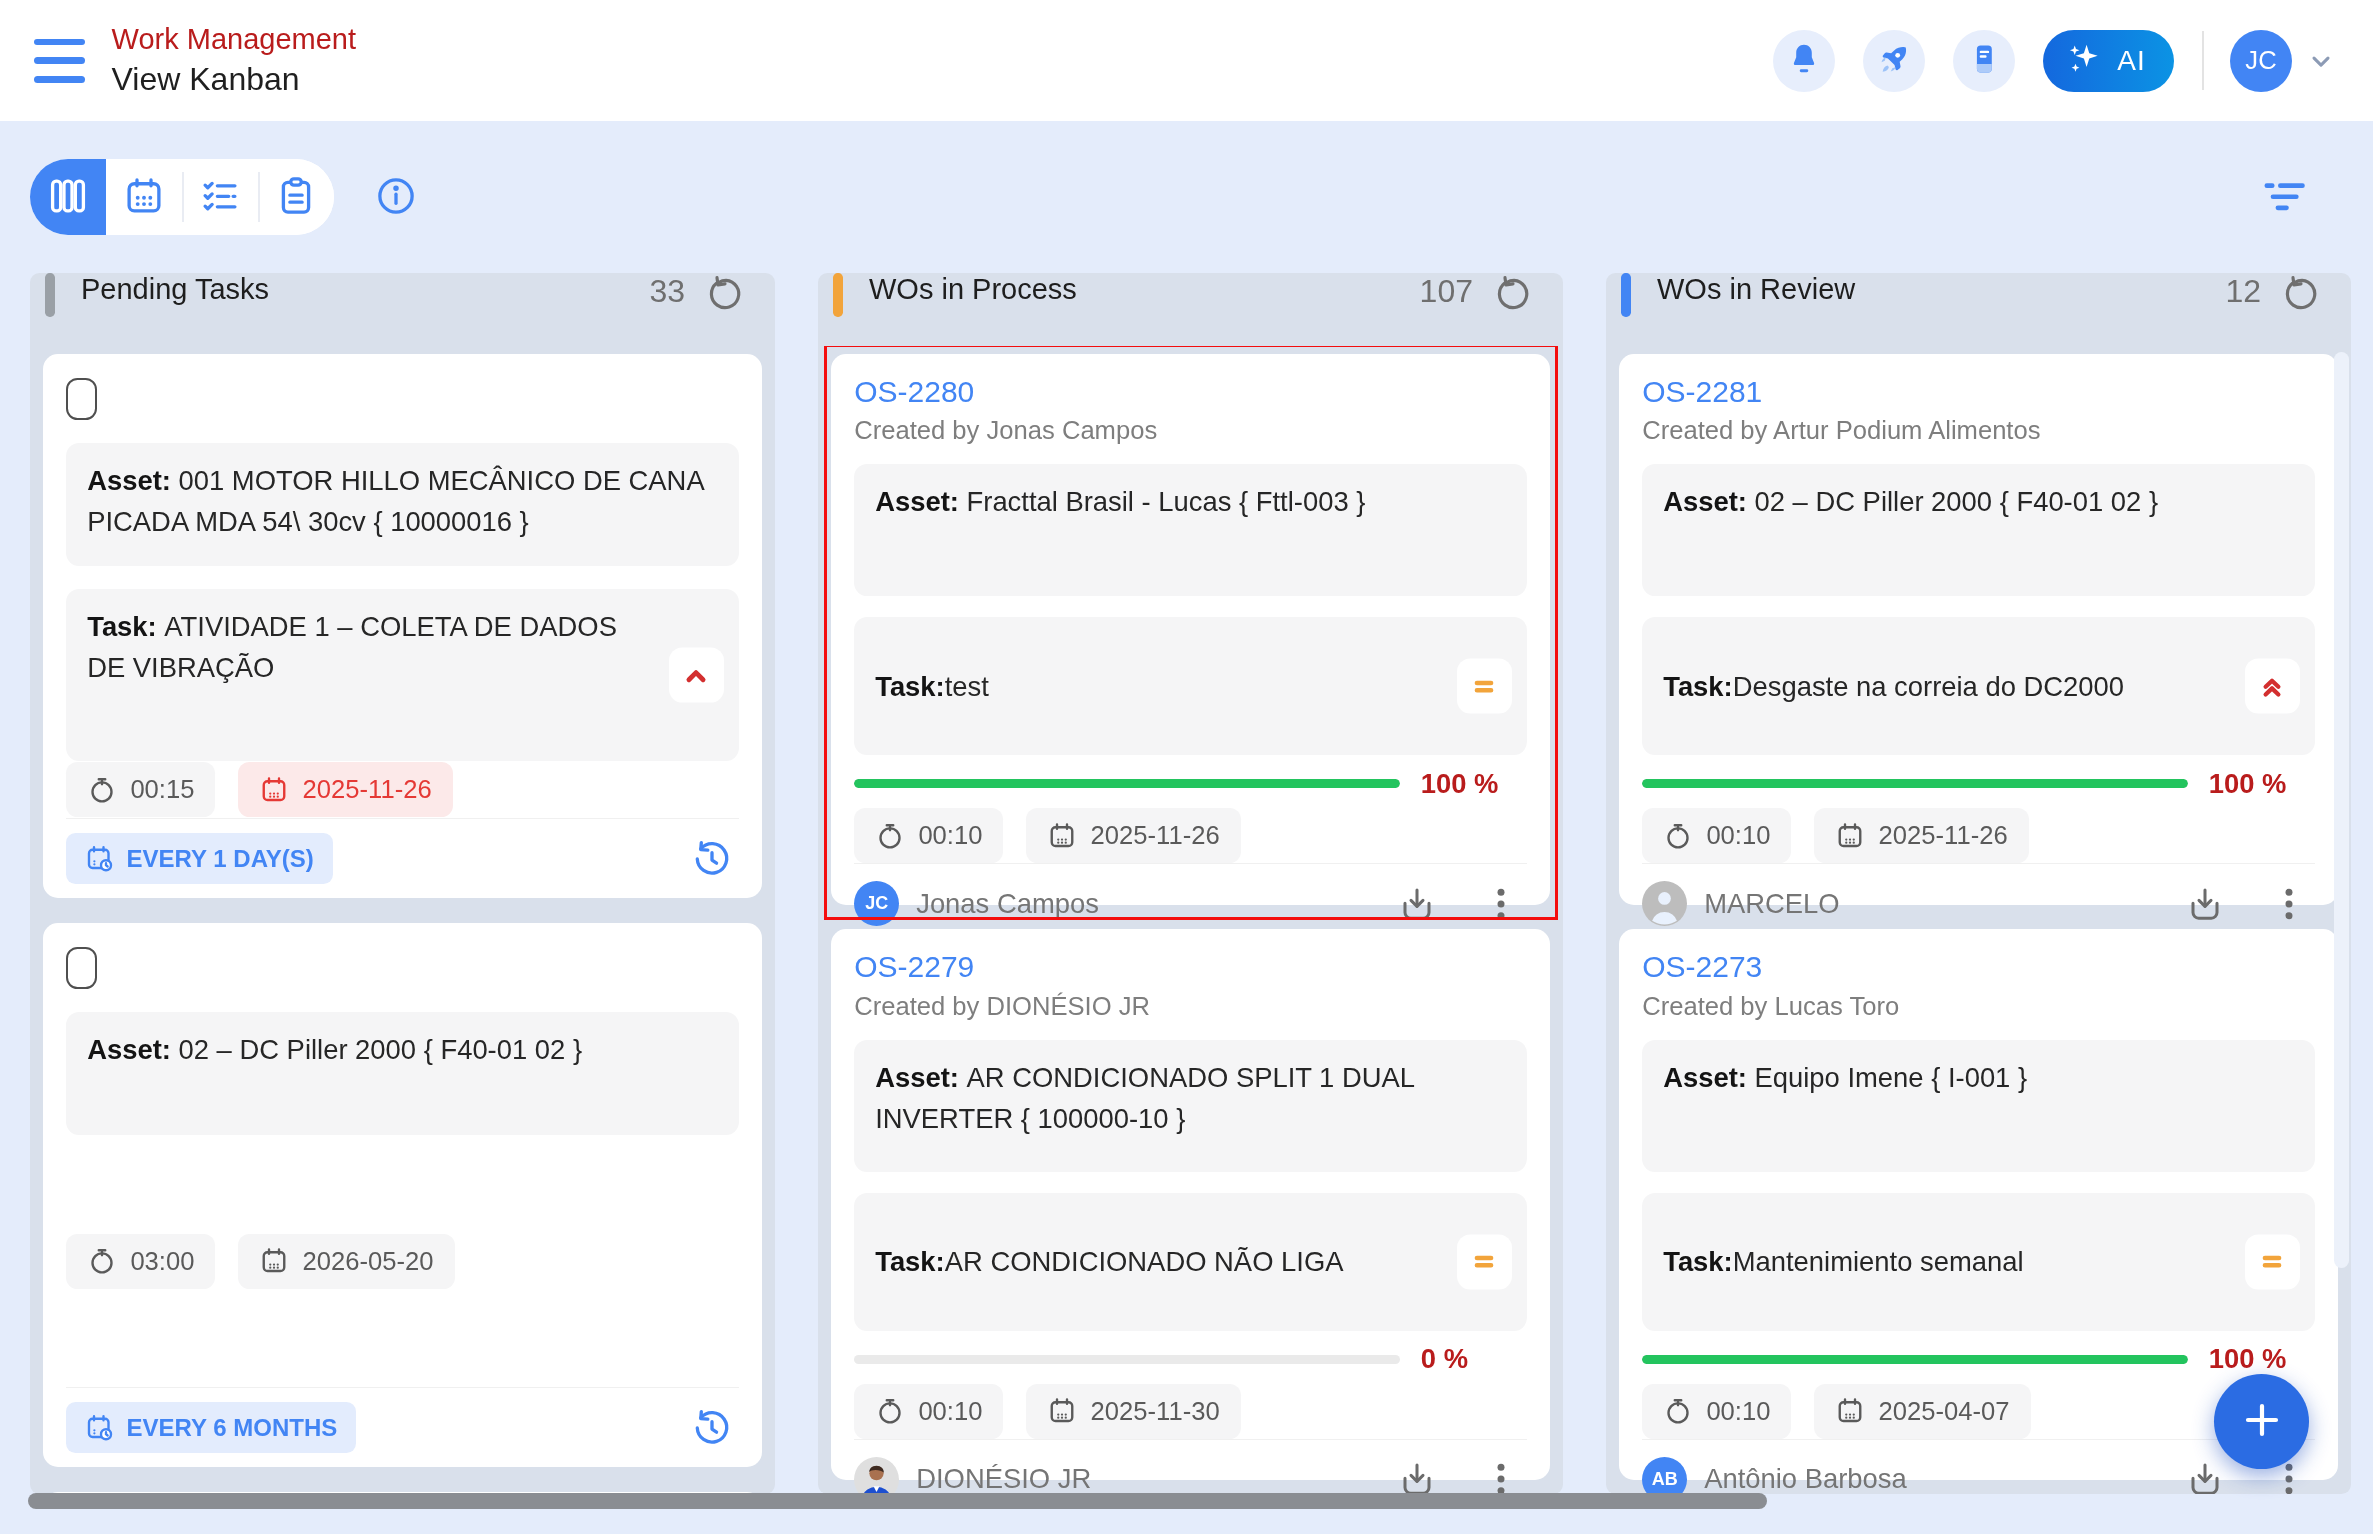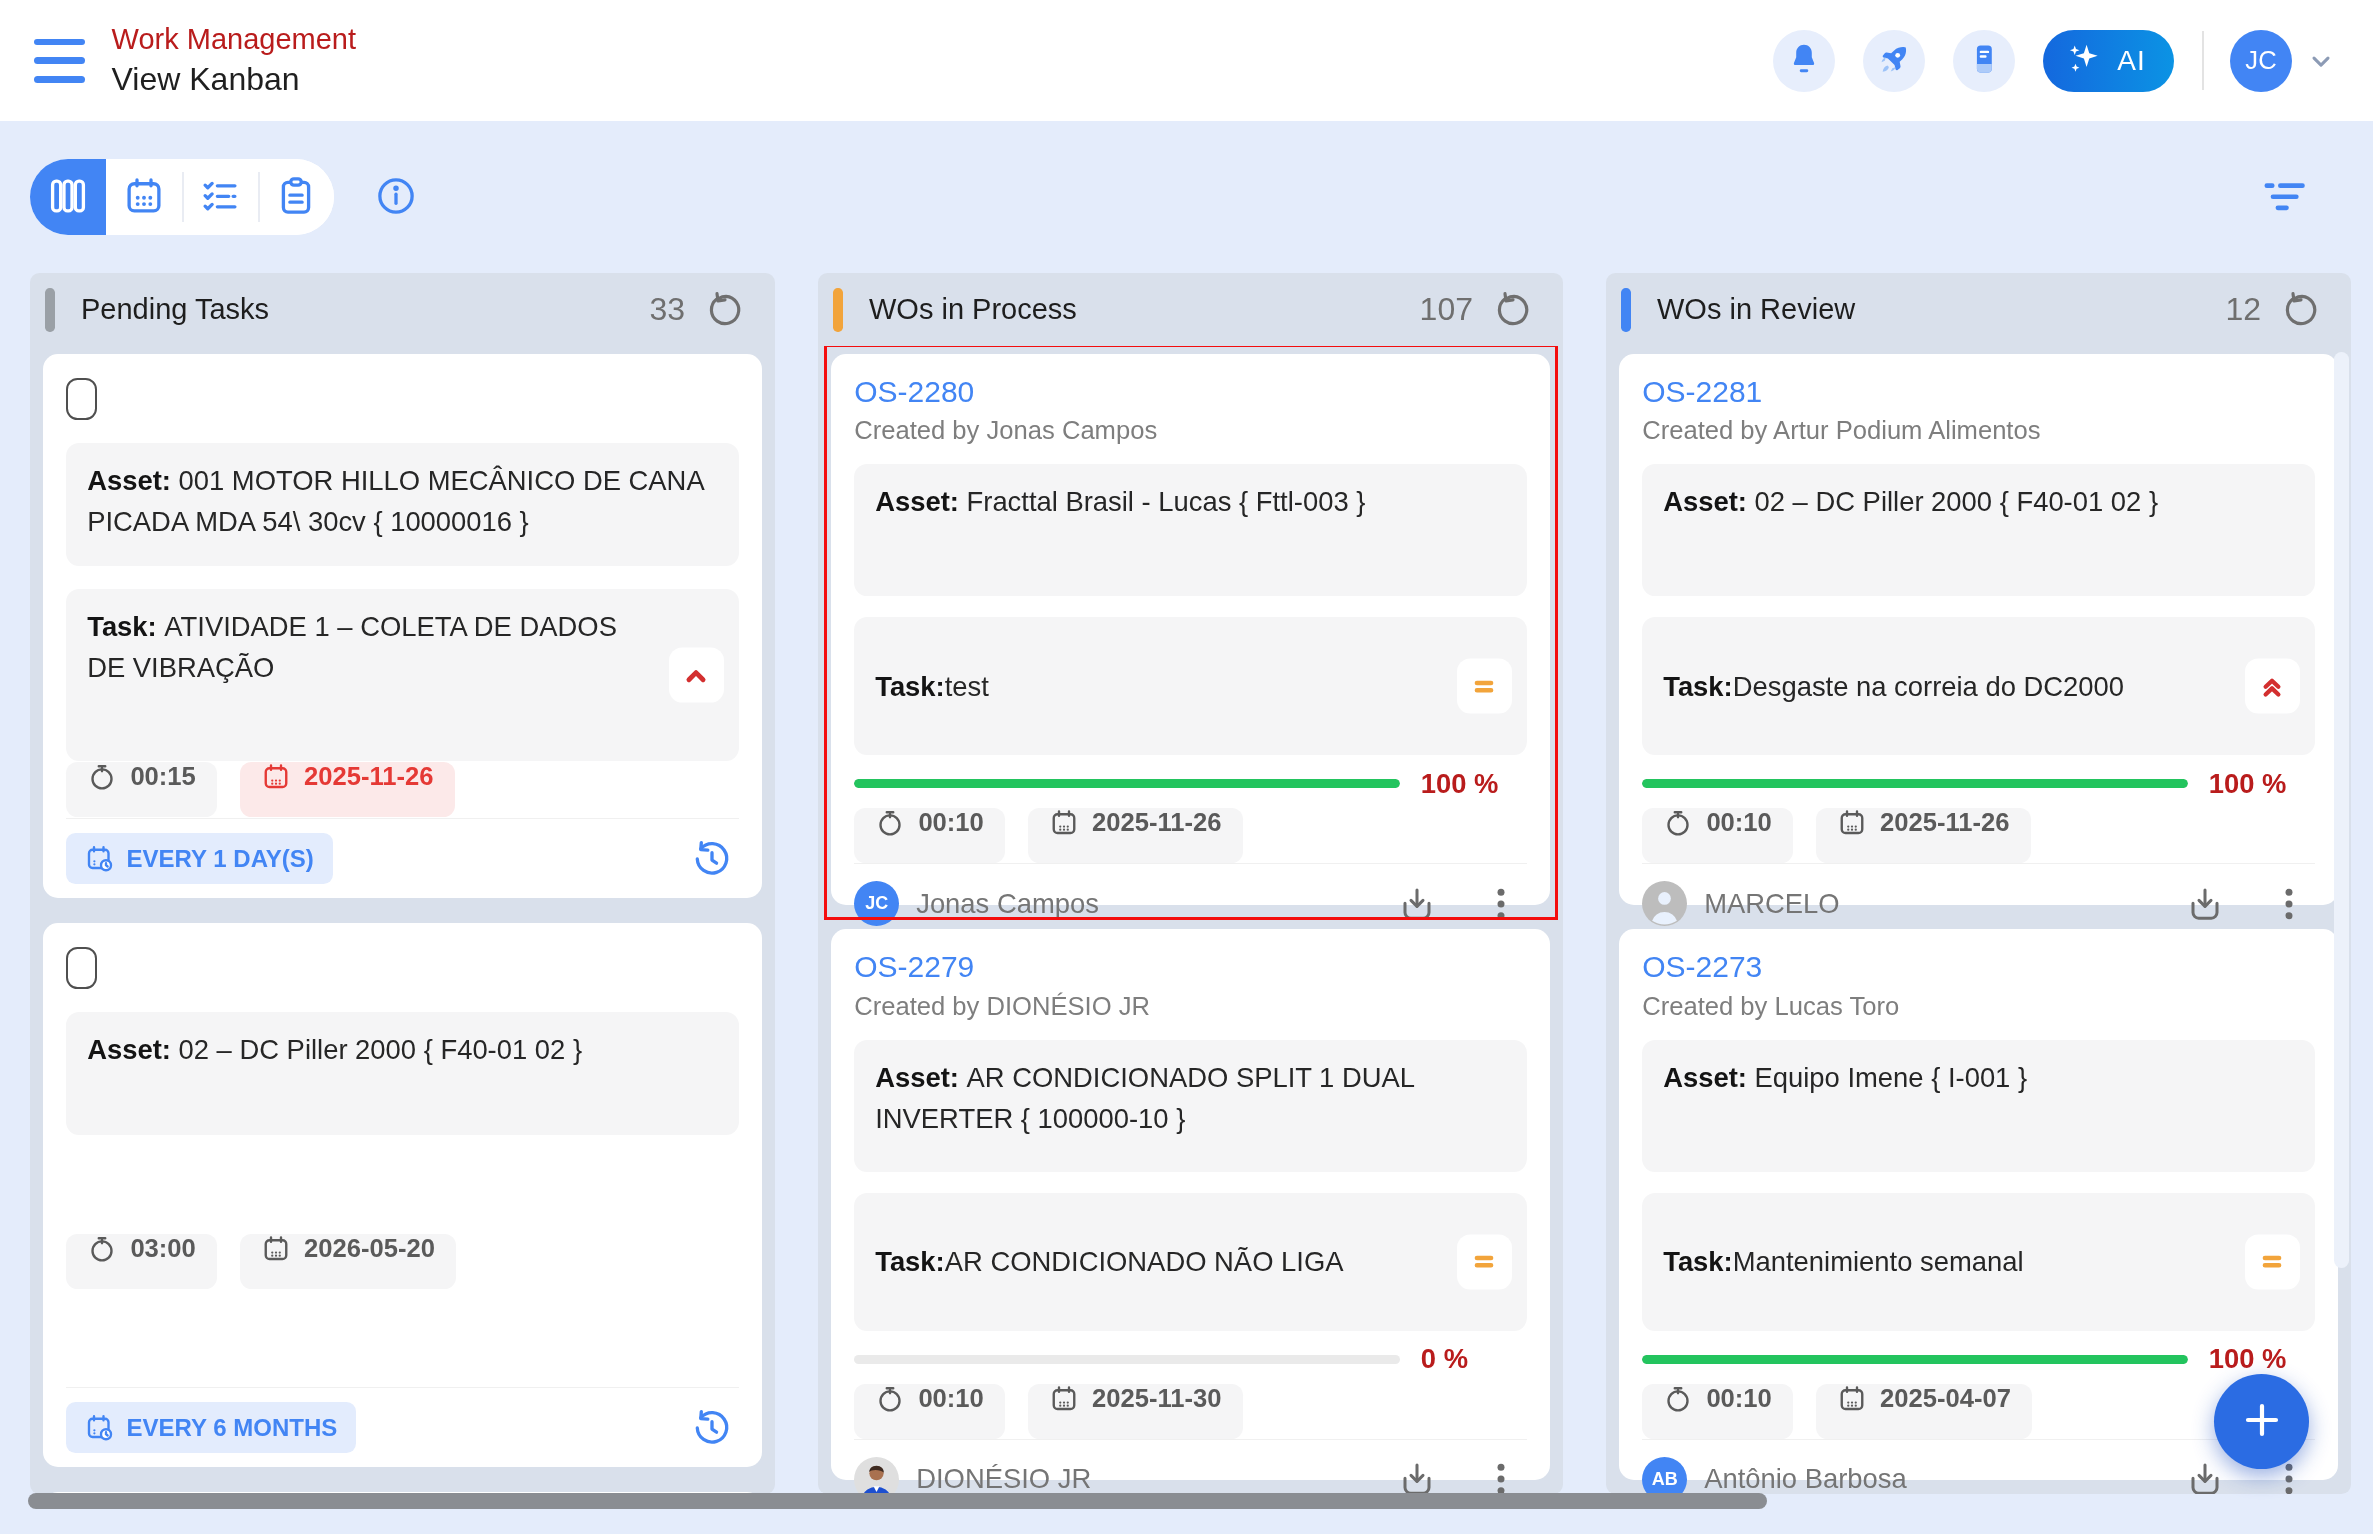--- a/index.html
+++ b/index.html
@@ -37,21 +37,21 @@
   .seg-btn.active::before,.seg-btn.active + .seg-btn::before{display:none;}
   .seg-btn svg{width:42px;height:42px;}
   .info-btn{margin-left:34px;border:none;background:transparent;cursor:pointer;display:flex;}
   .info-btn svg{width:44px;height:44px;}
   .filter-btn{margin-left:auto;border:none;background:transparent;cursor:pointer;display:flex;margin-right:21px;}
   .filter-btn svg{width:59px;height:59px;}
 
   
   .board{margin-top:38px;display:flex;gap:43px;height:1221px;}
   .col{width:745px;flex:none;background:#D9E0EB;border-radius:9.5px;overflow:hidden;display:flex;flex-direction:column;position:relative;}
-  .col-hdr{height:73px;flex:none;display:flex;align-items:center;padding:0 23px 0 15px;}
+  .col-hdr{height:73px;flex:none;display:flex;padding:0 23px 0 15px;}
   .col-accent{width:9.5px;height:44px;border-radius:4.7px;flex:none;}
   .col-title{margin-left:26.5px;font-size:29px;font-weight:500;color:#1E1E1E;}
   .col-count{margin-left:auto;font-size:32px;color:#6F6F6F;}
   .col-refresh{margin-left:15px;border:none;background:transparent;cursor:pointer;display:flex;}
   .col-refresh svg{width:40px;height:40px;}
   .cards{flex:1;padding:7.6px 13.2px 13.2px;display:flex;flex-direction:column;gap:24.6px;overflow:hidden;}
 
   .card{background:#fff;border-radius:15px;flex:none;padding:21px 23px 0;display:flex;flex-direction:column;position:relative;}
   .card.task{height:520px;padding-top:24.6px;}
   .card.wo{height:530px;}
@@ -74,22 +74,22 @@
             display:flex;align-items:center;justify-content:center;}
   .prio-btn svg{width:34px;height:34px;}
 
   .progress-row{margin-top:17px;display:flex;align-items:center;gap:21px;height:23px;}
   .progress-track{flex:1;height:8.5px;border-radius:4.7px;background:#EAEAEA;overflow:hidden;}
   .progress-fill{height:100%;border-radius:4.7px;background:#23C45E;}
   .progress-label{width:106px;font-size:27.4px;font-weight:700;color:#b91c1c;}
 
   .mini-chips{display:flex;gap:23px;margin-top:13.2px;}
   .task .mini-chips{margin-top:auto;}
-  .mini-chip{height:55px;border-radius:11.4px;background:#F5F5F6;display:flex;align-items:flex-start;gap:13.2px;padding:0 21px;
-             font-size:25.6px;font-weight:700;color:#5A5A5A;}
+  .mini-chip{height:55px;border-radius:11.4px;background:#F5F5F6;display:flex;align-items:center;gap:13.2px;padding:0 21px;
+             font-size:25.6px;font-weight:400;color:#5A5A5A;}
   .mini-chip svg{width:30px;height:30px;}
   .mini-chip.overdue{background:#FCE9E9;color:#E53935;}
 
   .card-footer{margin-top:auto;border-top:1.9px solid #F0F0F0;height:79px;display:flex;align-items:center;flex:none;}
   .rec-chip{height:51px;border-radius:9.5px;background:#E3ECFD;display:flex;align-items:center;gap:11.4px;padding:0 19px;
             font-size:24px;font-weight:700;color:#4285F4;}
   .rec-chip svg{width:30px;height:30px;}
   .hist-btn{margin-left:auto;border:none;background:transparent;cursor:pointer;display:flex;}
   .hist-btn svg{width:42px;height:42px;}
   .assignee{display:flex;align-items:center;gap:17px;min-width:0;}

